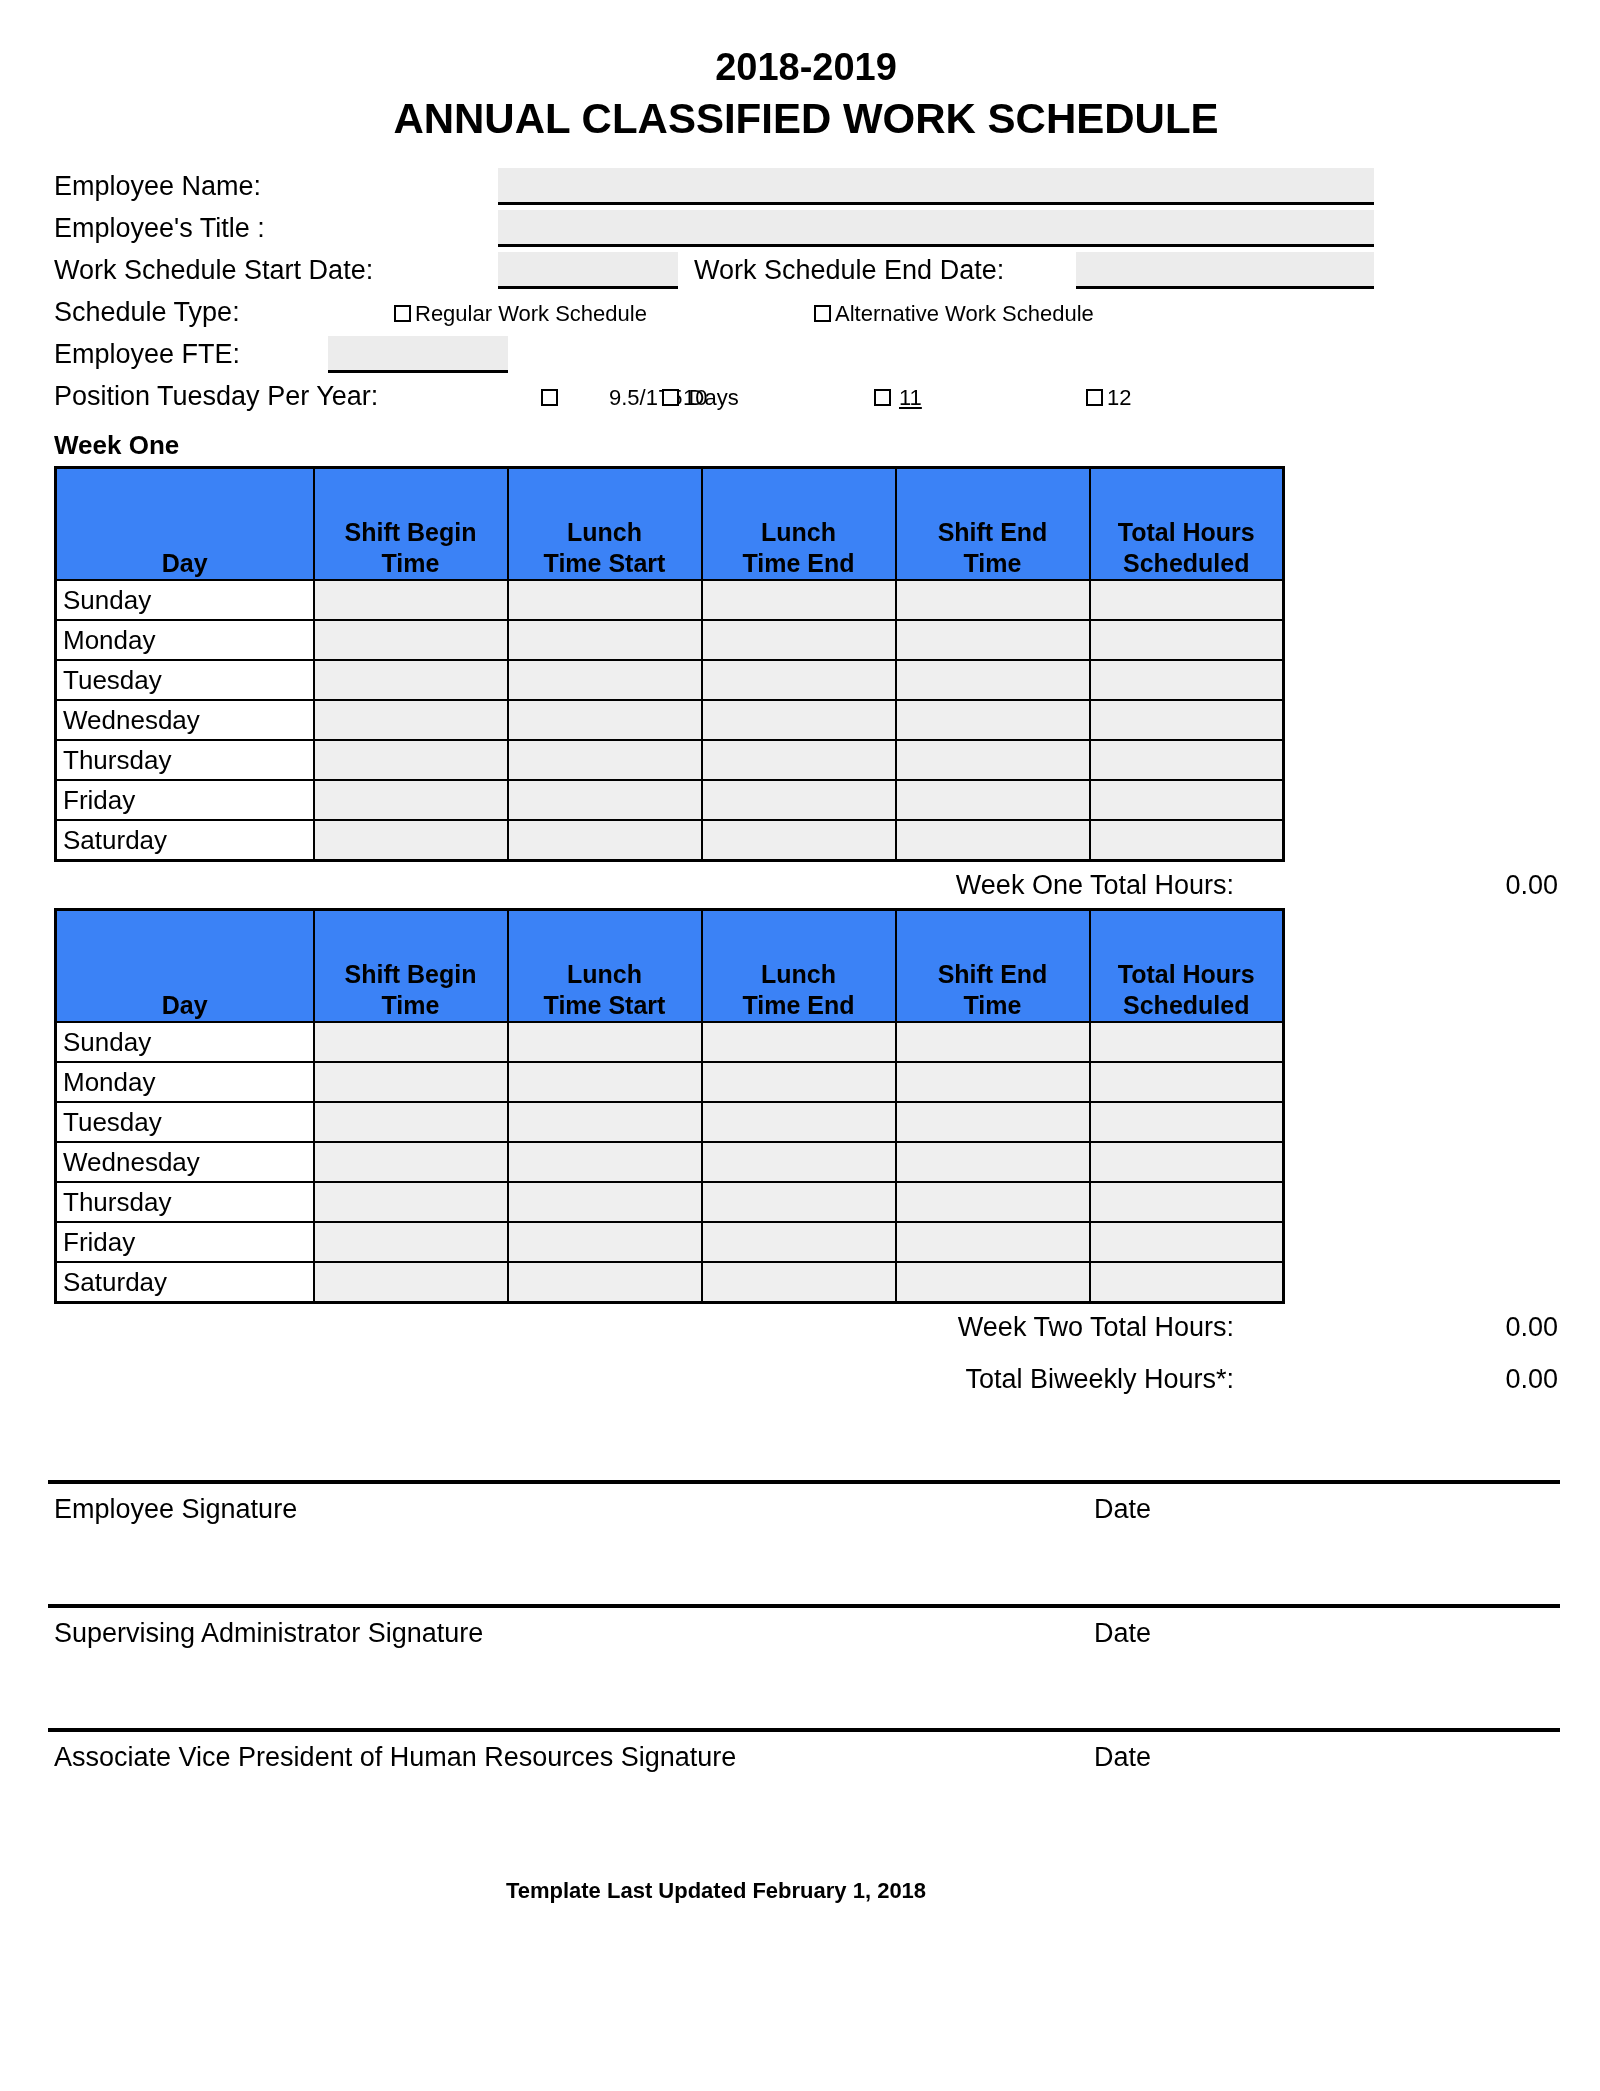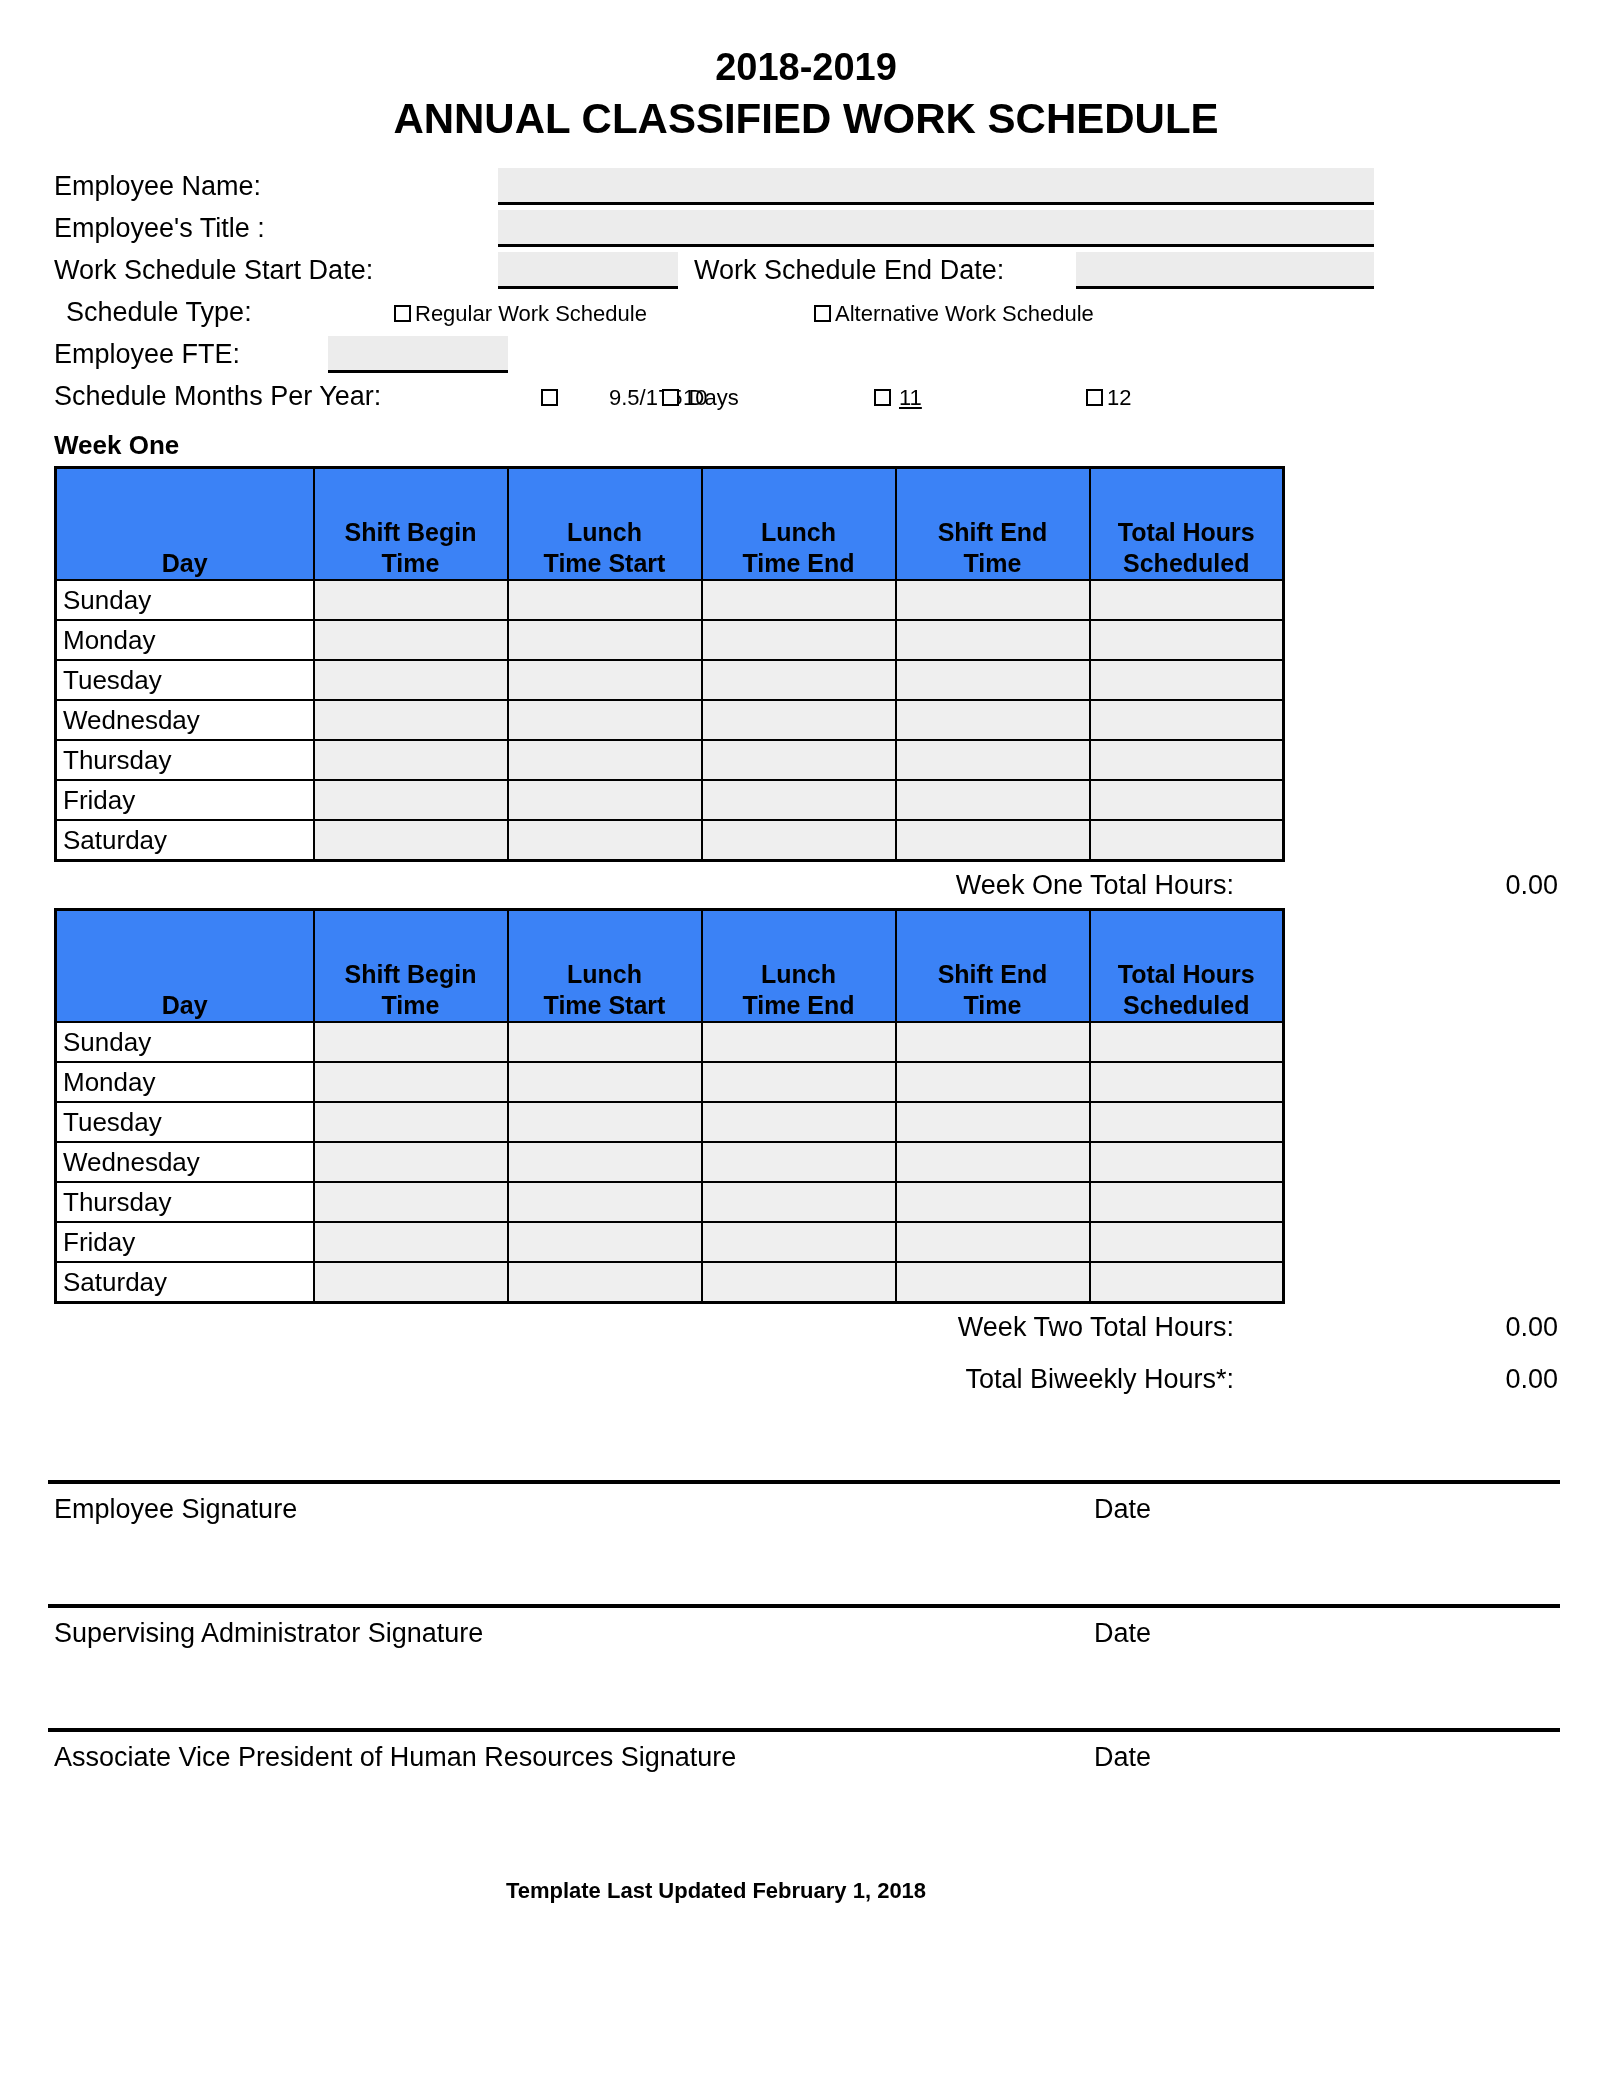--- a/index.html
+++ b/index.html
@@ -66,21 +66,21 @@
   .in-name    { position: absolute; left: 452px; top: 0px;  width: 876px; }
 
   .lbl-title  { position: absolute; left: 8px;  top: 44px; }
   .in-title   { position: absolute; left: 452px; top: 42px; width: 876px; }
 
   .lbl-start  { position: absolute; left: 8px;  top: 86px; }
   .in-start   { position: absolute; left: 452px; top: 84px; width: 180px; }
   .lbl-end    { position: absolute; left: 648px; top: 86px; }
   .in-end     { position: absolute; left: 1030px; top: 84px; width: 298px; }
 
-  .lbl-sched  { position: absolute; left: 8px;  top: 128px; margin-left: 12px; }
+  .lbl-sched  { position: absolute; left: 8px;  top: 128px; }
   .cb-regular { position: absolute; left: 348px; top: 136px; }
   .cb-alt     { position: absolute; left: 768px; top: 136px; }
 
   .lbl-fte    { position: absolute; left: 8px;  top: 170px; }
   .in-fte     { position: absolute; left: 282px; top: 168px; width: 180px; }
 
   .lbl-pos    { position: absolute; left: 8px;  top: 212px; }
   .cb-95      { position: absolute; left: 495px; top: 220px; gap: 47px; }
   .cb-10      { position: absolute; left: 616px; top: 220px; }
   .cb-11      { position: absolute; left: 828px; top: 220px; text-decoration: underline; }
@@ -240,21 +240,21 @@
         <span class="cblabel">Regular Work Schedule</span>
       </div>
       <div class="cbwrap cb-alt">
         <span class="cbox"></span>
         <span class="cblabel">Alternative Work Schedule</span>
       </div>
 
       <div class="f-label lbl-fte">Employee FTE:</div>
       <div class="fill in-fte"></div>
 
-      <div class="f-label lbl-pos">Schedule Months Per Year:</div>
+      <div class="f-label lbl-pos">Position Tuesday Per Year:</div>
       <div class="cbwrap cb-95">
         <span class="cbox"></span>
         <span class="cblabel">9.5/175 Days</span>
       </div>
       <div class="cbwrap cb-10">
         <span class="cbox"></span>
         <span class="cblabel">10</span>
       </div>
       <div class="cbwrap cb-11">
         <span class="cbox"></span>

